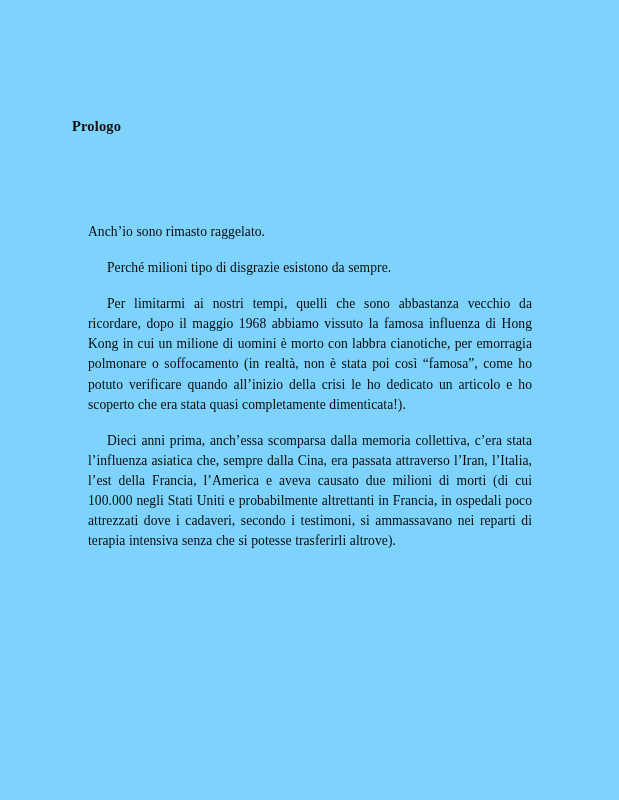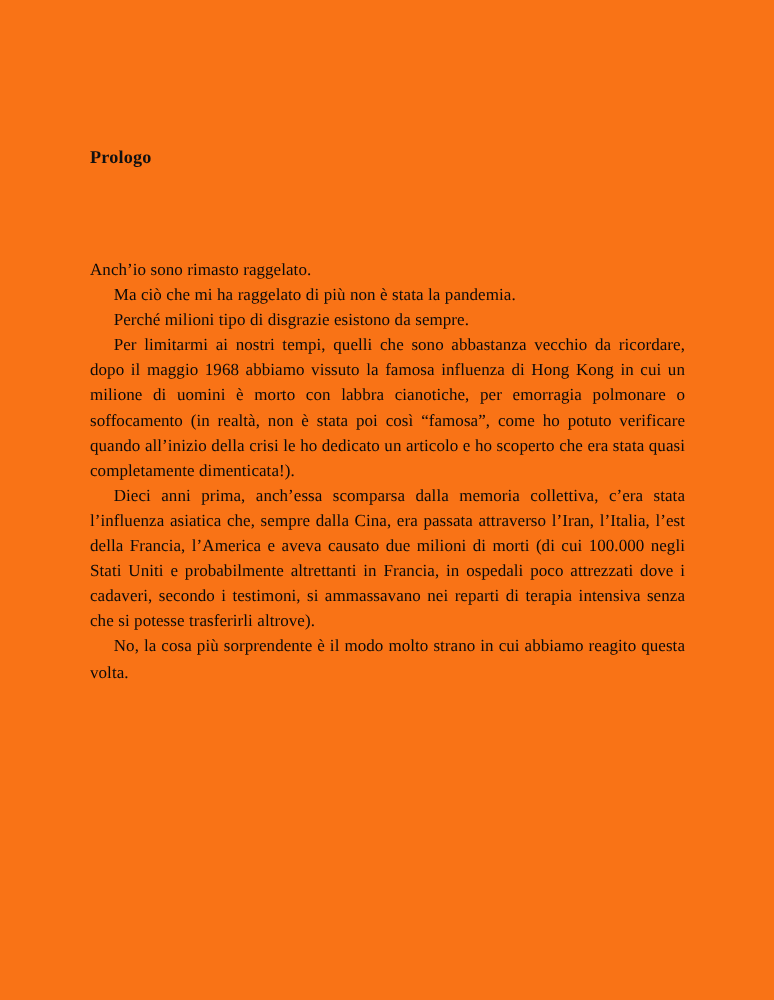--- a/index.html
+++ b/index.html
@@ -33,47 +33,45 @@
     color: #111111;
     white-space: nowrap;
   }
   .body-block {
     position: absolute;
     left: 72px;
     top: 206px;
     width: 476px;
   }
   .para {
-    margin: 0;
+    margin: 16px;
     font-size: 13.6px;
     line-height: 20.1px;
     text-align: justify;
     text-justify: inter-word;
     text-indent: 19px;
     color: #0a0a0a;
     letter-spacing: 0.05px;
     word-spacing: 0.1px;
     hyphens: none;
   }
   .para.first {
     text-indent: 0;
   }
   .para.noindent {
     text-indent: 0;
   }
 </style>
 </head>
 <body>
 
-<div class="page" style="background: #f97316; text-decoration: underline;">
+<div class="page" style="background: #7dd3fc; text-decoration: underline;">
 
   <h1 class="chapter-title">Prologo</h1>
 
   <div class="body-block" style="color: rgb(10, 10, 10);">
     <p class="para first noindent">Anch’io sono rimasto raggelato.</p>
-    <p class="para">Ma ciò che mi ha raggelato di più non è stata la pandemia.</p>
     <p class="para">Perché milioni tipo di disgrazie esistono da sempre.</p>
     <p class="para">Per limitarmi ai nostri tempi, quelli che sono abbastanza vecchio da ricordare, dopo il maggio 1968 abbiamo vissuto la famosa influenza di Hong Kong in cui un milione di uomini è morto con labbra cianotiche, per emorragia polmonare o soffocamento (in realtà, non è stata poi così “famosa”, come ho potuto verificare quando all’inizio della crisi le ho dedicato un articolo e ho scoperto che era stata quasi completamente dimenticata!).</p>
     <p class="para">Dieci anni prima, anch’essa scomparsa dalla memoria collettiva, c’era stata l’influenza asiatica che, sempre dalla Cina, era passata attraverso l’Iran, l’Italia, l’est della Francia, l’America e aveva causato due milioni di morti (di cui 100.000 negli Stati Uniti e probabilmente altrettanti in Francia, in ospedali poco attrezzati dove i cadaveri, secondo i testimoni, si ammassavano nei reparti di terapia intensiva senza che si potesse trasferirli altrove).</p>
-    <p class="para">No, la cosa più sorprendente è il modo molto strano in cui abbiamo reagito questa volta.</p>
   </div>
 
 </div>
 
 </body></html>

